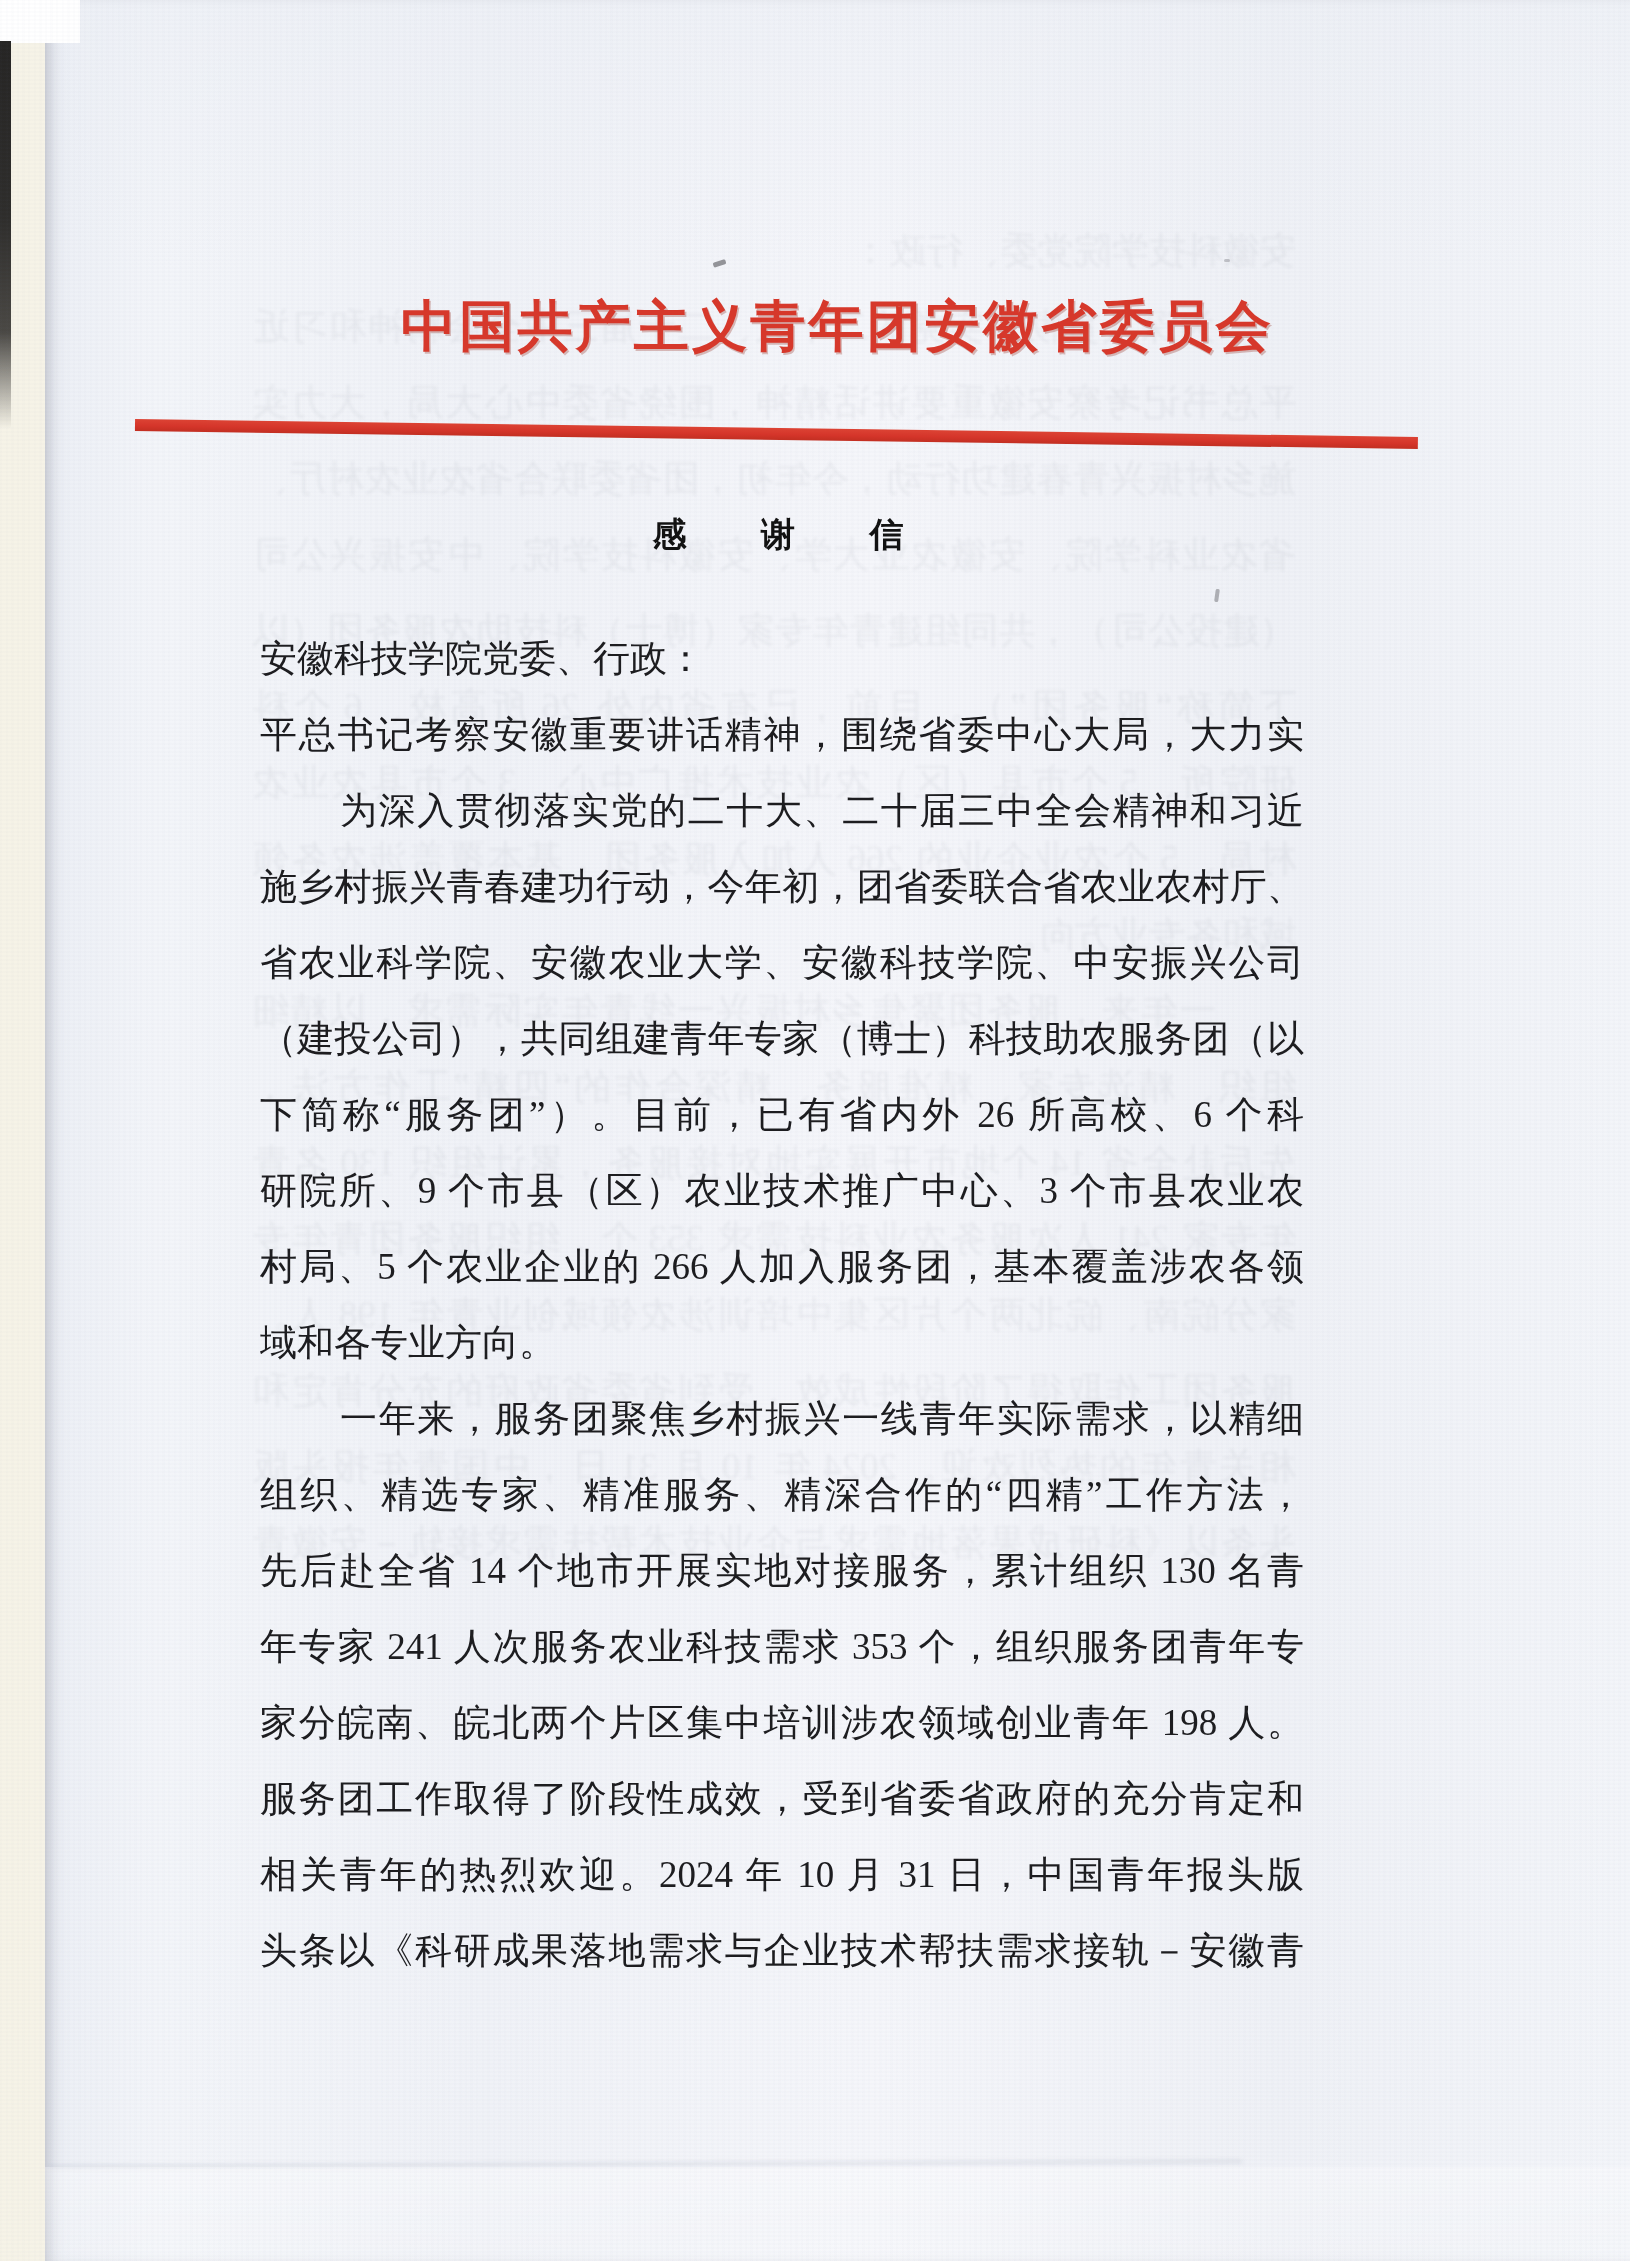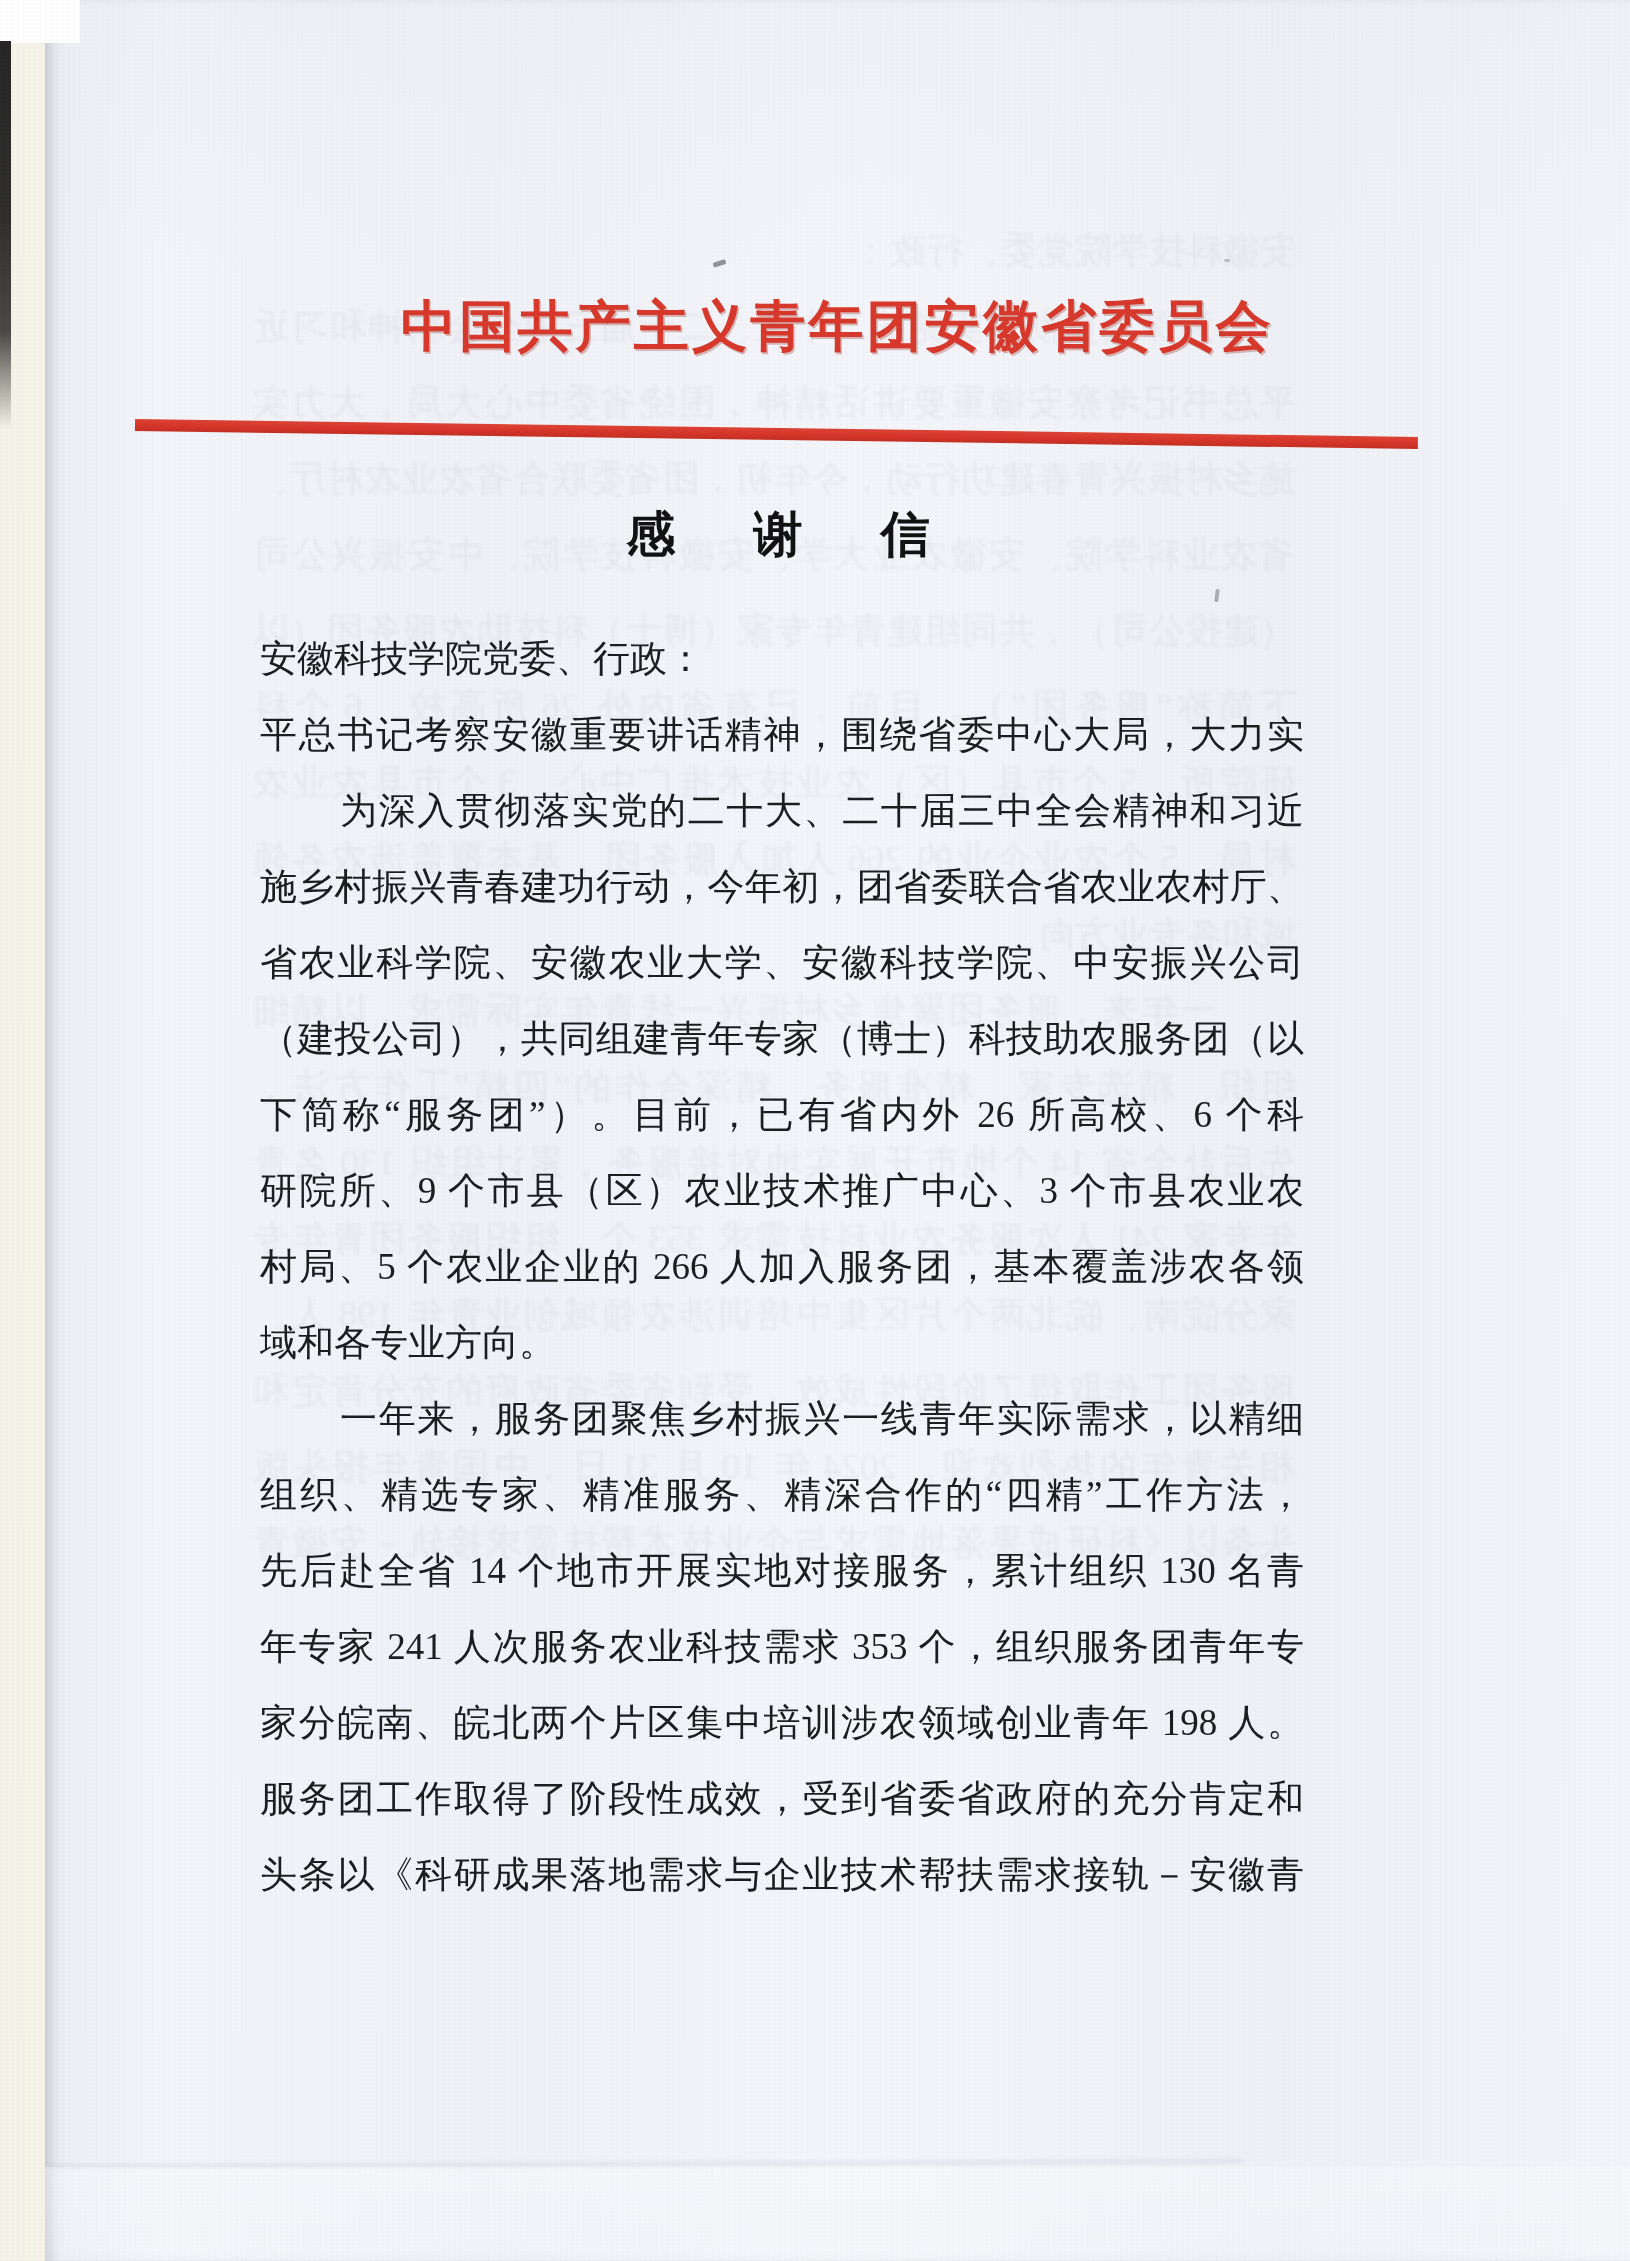--- a/index.html
+++ b/index.html
@@ -112,21 +112,21 @@
   }
 
   
   .letter-title {
     position: absolute;
     left: 252px; top: 505px;
     width: 1052px;
     text-align: center;
     padding-left: 33px;  
     box-sizing: border-box;
-    font-size: 49px;
+    font-size: 34px;
     font-weight: bold;
     letter-spacing: 33px;
     line-height: 60px;
     color: #121212;
     white-space: nowrap;
   }
 
   
   .text-block {
     position: absolute;
@@ -221,20 +221,21 @@
     <div class="line">研院所、9 个市县（区）农业技术推广中心、3 个市县农业农</div>
     <div class="line">村局、5 个农业企业的 266 人加入服务团，基本覆盖涉农各领</div>
     <div class="line short">域和各专业方向。</div>
 
     <div class="line indent">一年来，服务团聚焦乡村振兴一线青年实际需求，以精细</div>
     <div class="line">组织、精选专家、精准服务、精深合作的“四精”工作方法，</div>
     <div class="line">先后赴全省 14 个地市开展实地对接服务，累计组织 130 名青</div>
     <div class="line">年专家 241 人次服务农业科技需求 353 个，组织服务团青年专</div>
     <div class="line">家分皖南、皖北两个片区集中培训涉农领域创业青年 198 人。</div>
     <div class="line">服务团工作取得了阶段性成效，受到省委省政府的充分肯定和</div>
+    <div class="line">相关青年的热烈欢迎。2024 年 10 月 31 日，中国青年报头版</div>
     <div class="line">头条以《科研成果落地需求与企业技术帮扶需求接轨－安徽青</div>
   </div>
 
   <div class="speck speck-a"></div>
   <div class="speck speck-b"></div>
   <div class="speck speck-c"></div>
 
 </div>
 
 

